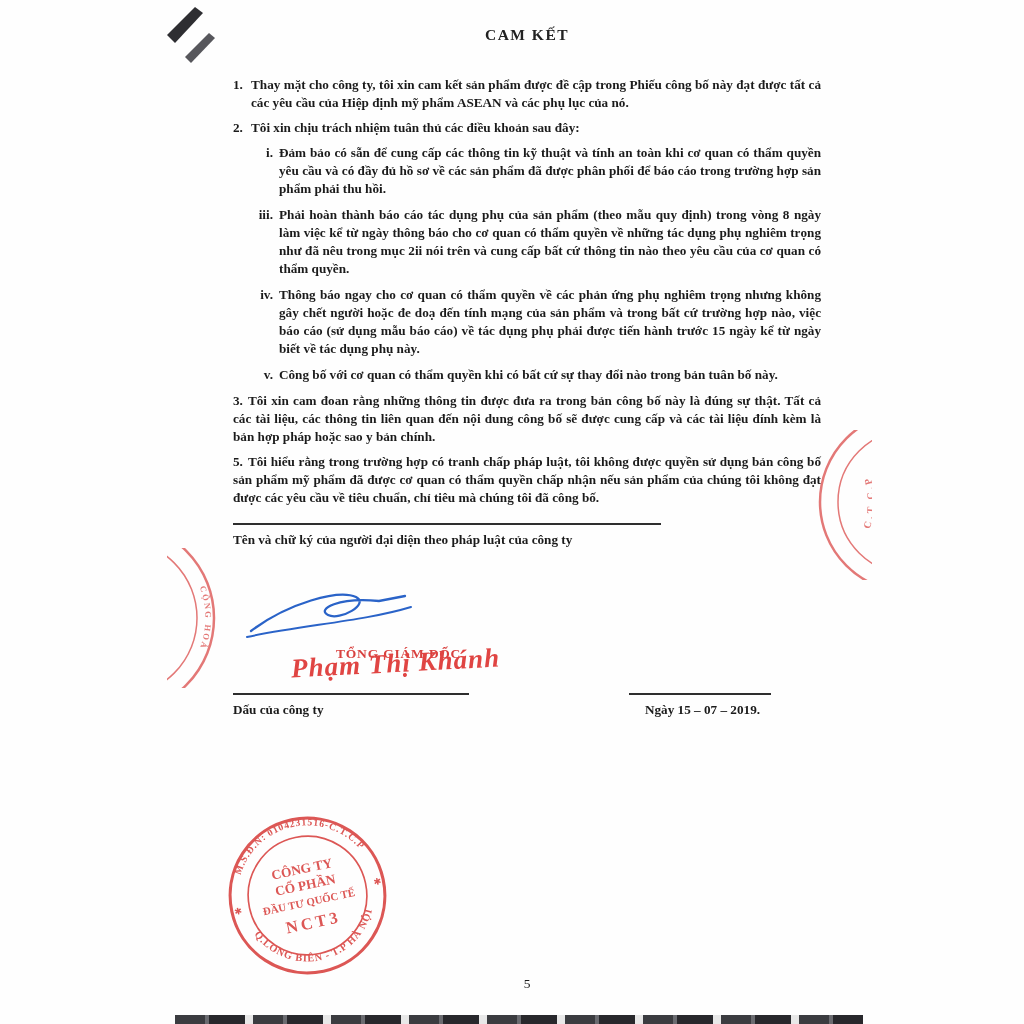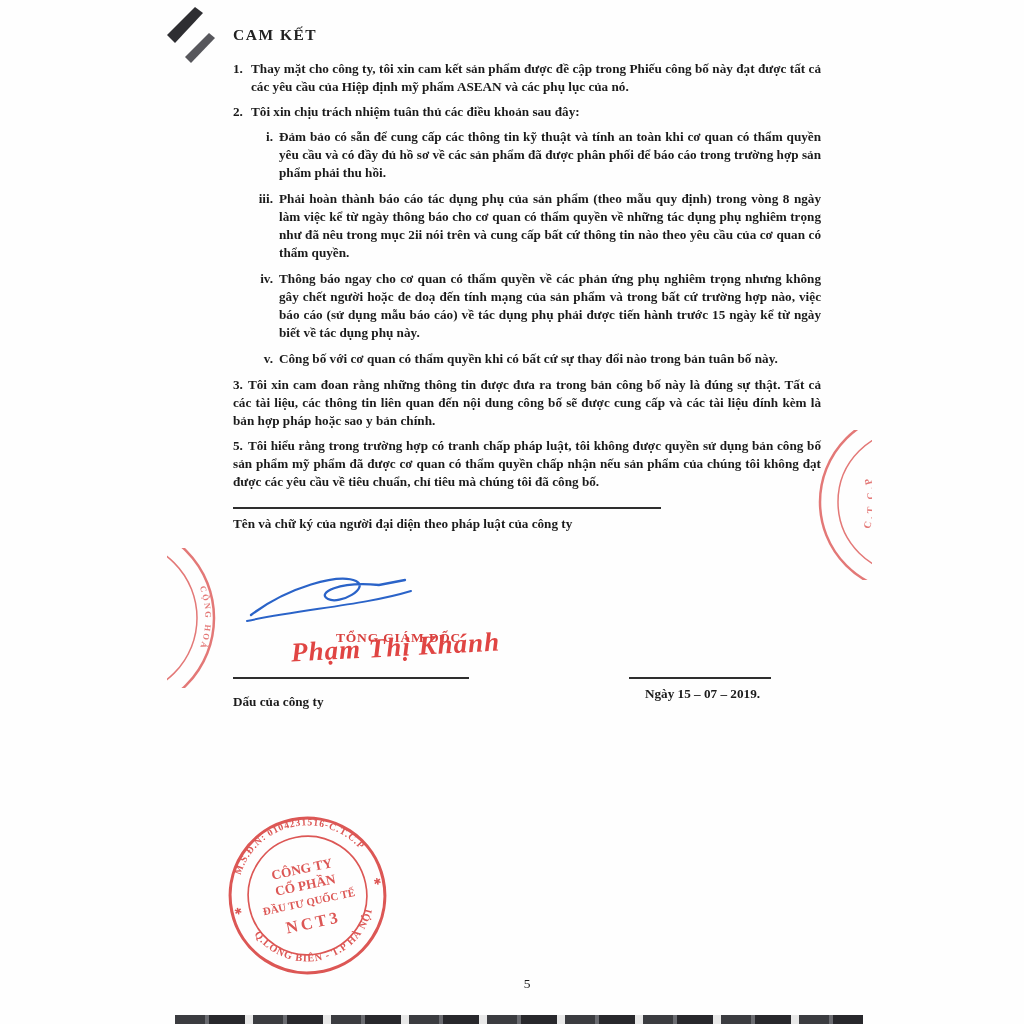--- a/index.html
+++ b/index.html
@@ -9,22 +9,22 @@
     color:#1b1b1b;position:relative;overflow:hidden;
   }
   .page{position:absolute;inset:0;background:#fefefe;}
 
   
   .doc{
     position:absolute;left:233px;top:26px;width:588px;
     font-size:13.2px;line-height:18px;font-weight:bold;
   }
   .title{
-    font-size:15.5px;letter-spacing:1.5px;
-    font-weight:bold;margin:0 0 16px 0;color:#222;
+    text-align:center;font-size:15.5px;letter-spacing:1.5px;
+    font-weight:bold;margin:0 0 32px 0;color:#222;
   }
   .clause{display:flex;text-align:justify;margin:0 0 7px 0;}
   .clause .num{flex:none;width:18px;}
   .clause .txt{flex:1;}
   .clause.sub{margin-bottom:8px;}
   .clause.sub .num{width:46px;text-align:right;padding-right:6px;box-sizing:border-box;}
   .clause.flat{display:block;margin:0 0 7px 0;text-align:justify;}
   .clause.flat .numi{padding-right:5px;}
 
   
@@ -37,21 +37,21 @@
     font-weight:bold;font-size:13.5px;letter-spacing:.8px;white-space:nowrap;margin-left:31px;
   }
   .signer-name{
     position:absolute;left:58px;top:101px;color:#e04543;
     font-style:italic;font-weight:bold;font-size:27px;white-space:nowrap;
     transform:rotate(-3deg);letter-spacing:1px;
   }
   .uline{position:absolute;top:140px;height:2px;background:#2e2e2e;}
   .uline.left{left:0;width:236px;}
   .uline.right{left:396px;width:142px;}
-  .seal-caption{position:absolute;left:0;top:148px;font-weight:bold;margin-top:8px;}
+  .seal-caption{position:absolute;left:0;top:148px;font-weight:bold;}
   .date{position:absolute;left:412px;top:148px;font-weight:bold;white-space:nowrap;}
 
   
   .round-stamp{position:absolute;left:225px;top:813px;width:165px;height:165px;
     transform:rotate(-12deg);opacity:.88;}
   .edge-stamp{position:absolute;opacity:.7;}
   .edge-stamp.right{left:752px;top:430px;}
   .edge-stamp.left{left:167px;top:548px;}
   .corner-art{position:absolute;left:165px;top:5px;}
   .bottom-art{

